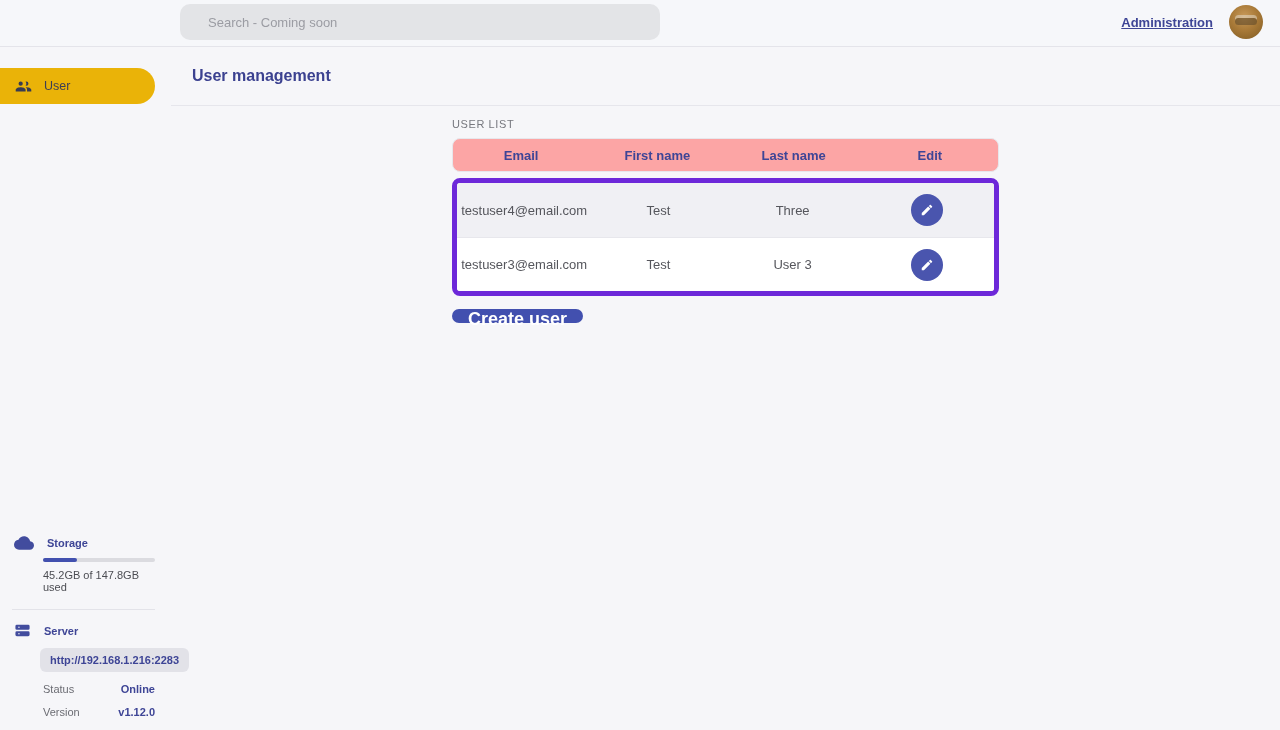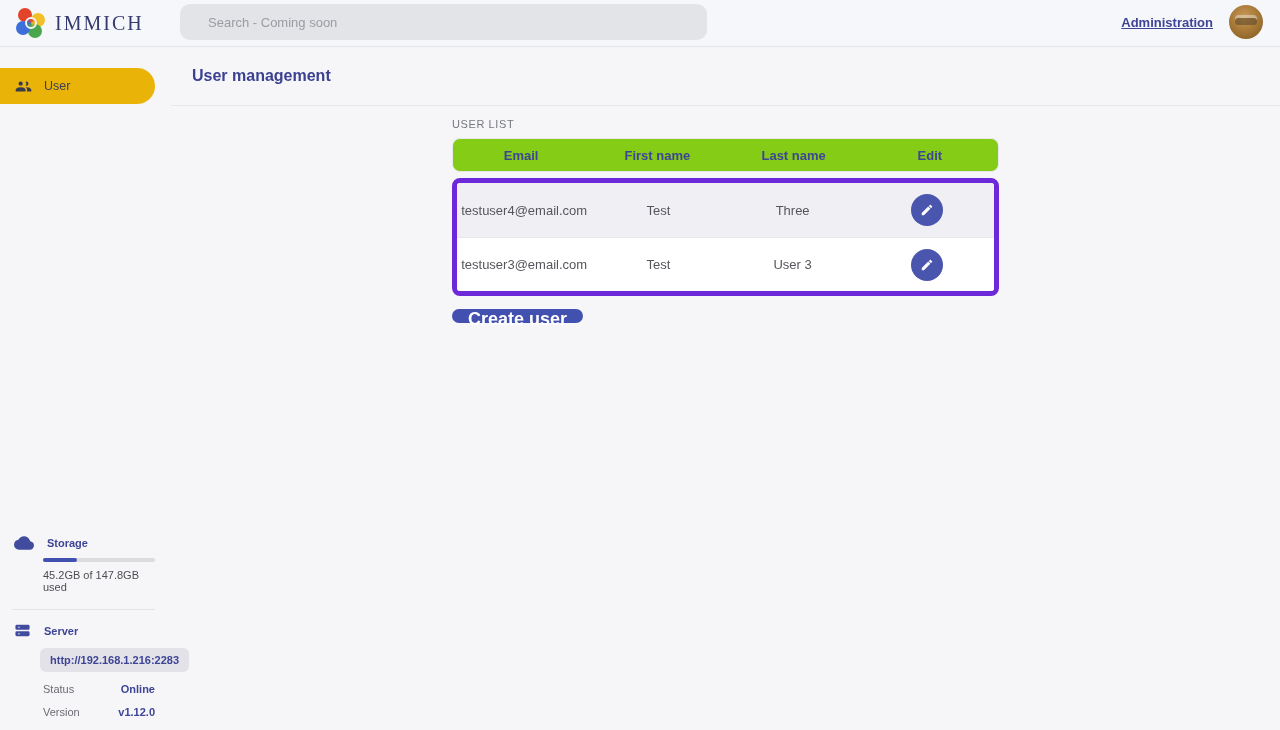--- a/index.html
+++ b/index.html
@@ -30,21 +30,21 @@
   .logo-flower .core {
     position: absolute; left: 9px; top: 9px; width: 12px; height: 12px; border-radius: 50%;
     background: conic-gradient(#e24329, #f2c029, #4aa64c, #3d6fd8, #e24329);
     border: 2px solid #f3f3f5;
   }
   .wordmark {
     font-family: "Liberation Serif", serif;
     font-size: 20px; letter-spacing: 2px; color: #353a6e; font-weight: 500;
   }
   .search-box {
-    position: absolute; left: 180px; top: 4px; width: 527px; height: 36px;
+    position: absolute; left: 180px; top: 4px; width: 480px; height: 36px;
     background: #e3e4e7; border: none; border-radius: 10px;
     padding-left: 28px; font-size: 13px; color: #5b5c63;
     font-family: "Liberation Sans", sans-serif; outline: none;
   }
   .search-box::placeholder { color: #9b9ca3; }
   .admin-link {
     position: absolute; right: 67px; top: 15px;
     font-size: 13px; font-weight: 700; color: #3e4596;
     text-decoration: underline; cursor: pointer;
   }
@@ -98,21 +98,21 @@
     height: 59px; border-bottom: 1px solid #e6e6ec;
     display: flex; align-items: center; padding-left: 21px;
   }
   .page-title { font-size: 16px; font-weight: 600; color: #3b4190; }
   .content { width: 547px; margin: 0 auto; }
   .section-label {
     margin-top: 12px; font-size: 11px; font-weight: 500;
     letter-spacing: .6px; color: #77787f;
   }
   .table-head {
-    margin-top: 8px; height: 34px; background: #84cc16;
+    margin-top: 8px; height: 34px; background: #fca5a5;
     border: 1px solid #e7e7ec; border-radius: 8px;
     display: flex; align-items: center;
   }
   .table-head .col { flex: 1; text-align: center; font-size: 13px; font-weight: 600; color: #3e4596; }
   .table-body { margin-top: 6px; border-radius: 8px; overflow: hidden; border: 5px solid #6d28d9; }
   .table-row { height: 54px; display: flex; align-items: center; background: #ffffff; }
   .table-row:nth-child(odd) { background: #f0f0f4; }
   .table-row + .table-row { border-top: 1px solid #e7e7ec; }
   .table-row .cell { flex: 1; text-align: center; font-size: 13px; color: #55565c; }
   .edit-btn {
@@ -124,30 +124,20 @@
     margin-top: 13px; height: 14px; padding: 0 16px;
     background: #4250af; color: #ffffff; border: none; border-radius: 13px;
     font-size: 18px; font-weight: 600; font-family: "Liberation Sans", sans-serif;
     cursor: pointer;
   }
 </style>
 </head>
 <body>
 
 <div class="topbar">
-  <div class="brand">
-    <div class="logo-flower">
-      <span class="petal petal-red"></span>
-      <span class="petal petal-yellow"></span>
-      <span class="petal petal-green"></span>
-      <span class="petal petal-blue"></span>
-      <span class="core"></span>
-    </div>
-    <span class="wordmark">IMMICH</span>
-  </div>
   <input class="search-box" type="text" placeholder="Search - Coming soon" style="">
   <a class="admin-link">Administration</a>
   <div class="avatar"></div>
 </div>
 
 <div class="sidebar">
 
   <div class="side-item">
     <svg width="17" height="17" viewBox="0 0 24 24">
       <path fill="#373b52" d="M16,13C15.71,13 15.38,13 15.03,13.05C16.19,13.89 17,15 17,16.5V19H23V16.5C23,14.17 18.33,13 16,13M8,13C5.67,13 1,14.17 1,16.5V19H15V16.5C15,14.17 10.33,13 8,13M8,11A3,3 0 0,0 11,8A3,3 0 0,0 8,5A3,3 0 0,0 5,8A3,3 0 0,0 8,11M16,11A3,3 0 0,0 19,8A3,3 0 0,0 16,5C15.64,5 15.3,5.07 14.97,5.18C15.61,5.95 16,6.93 16,8C16,9.07 15.61,10.04 14.97,10.82C15.3,10.93 15.64,11 16,11Z"></path>

